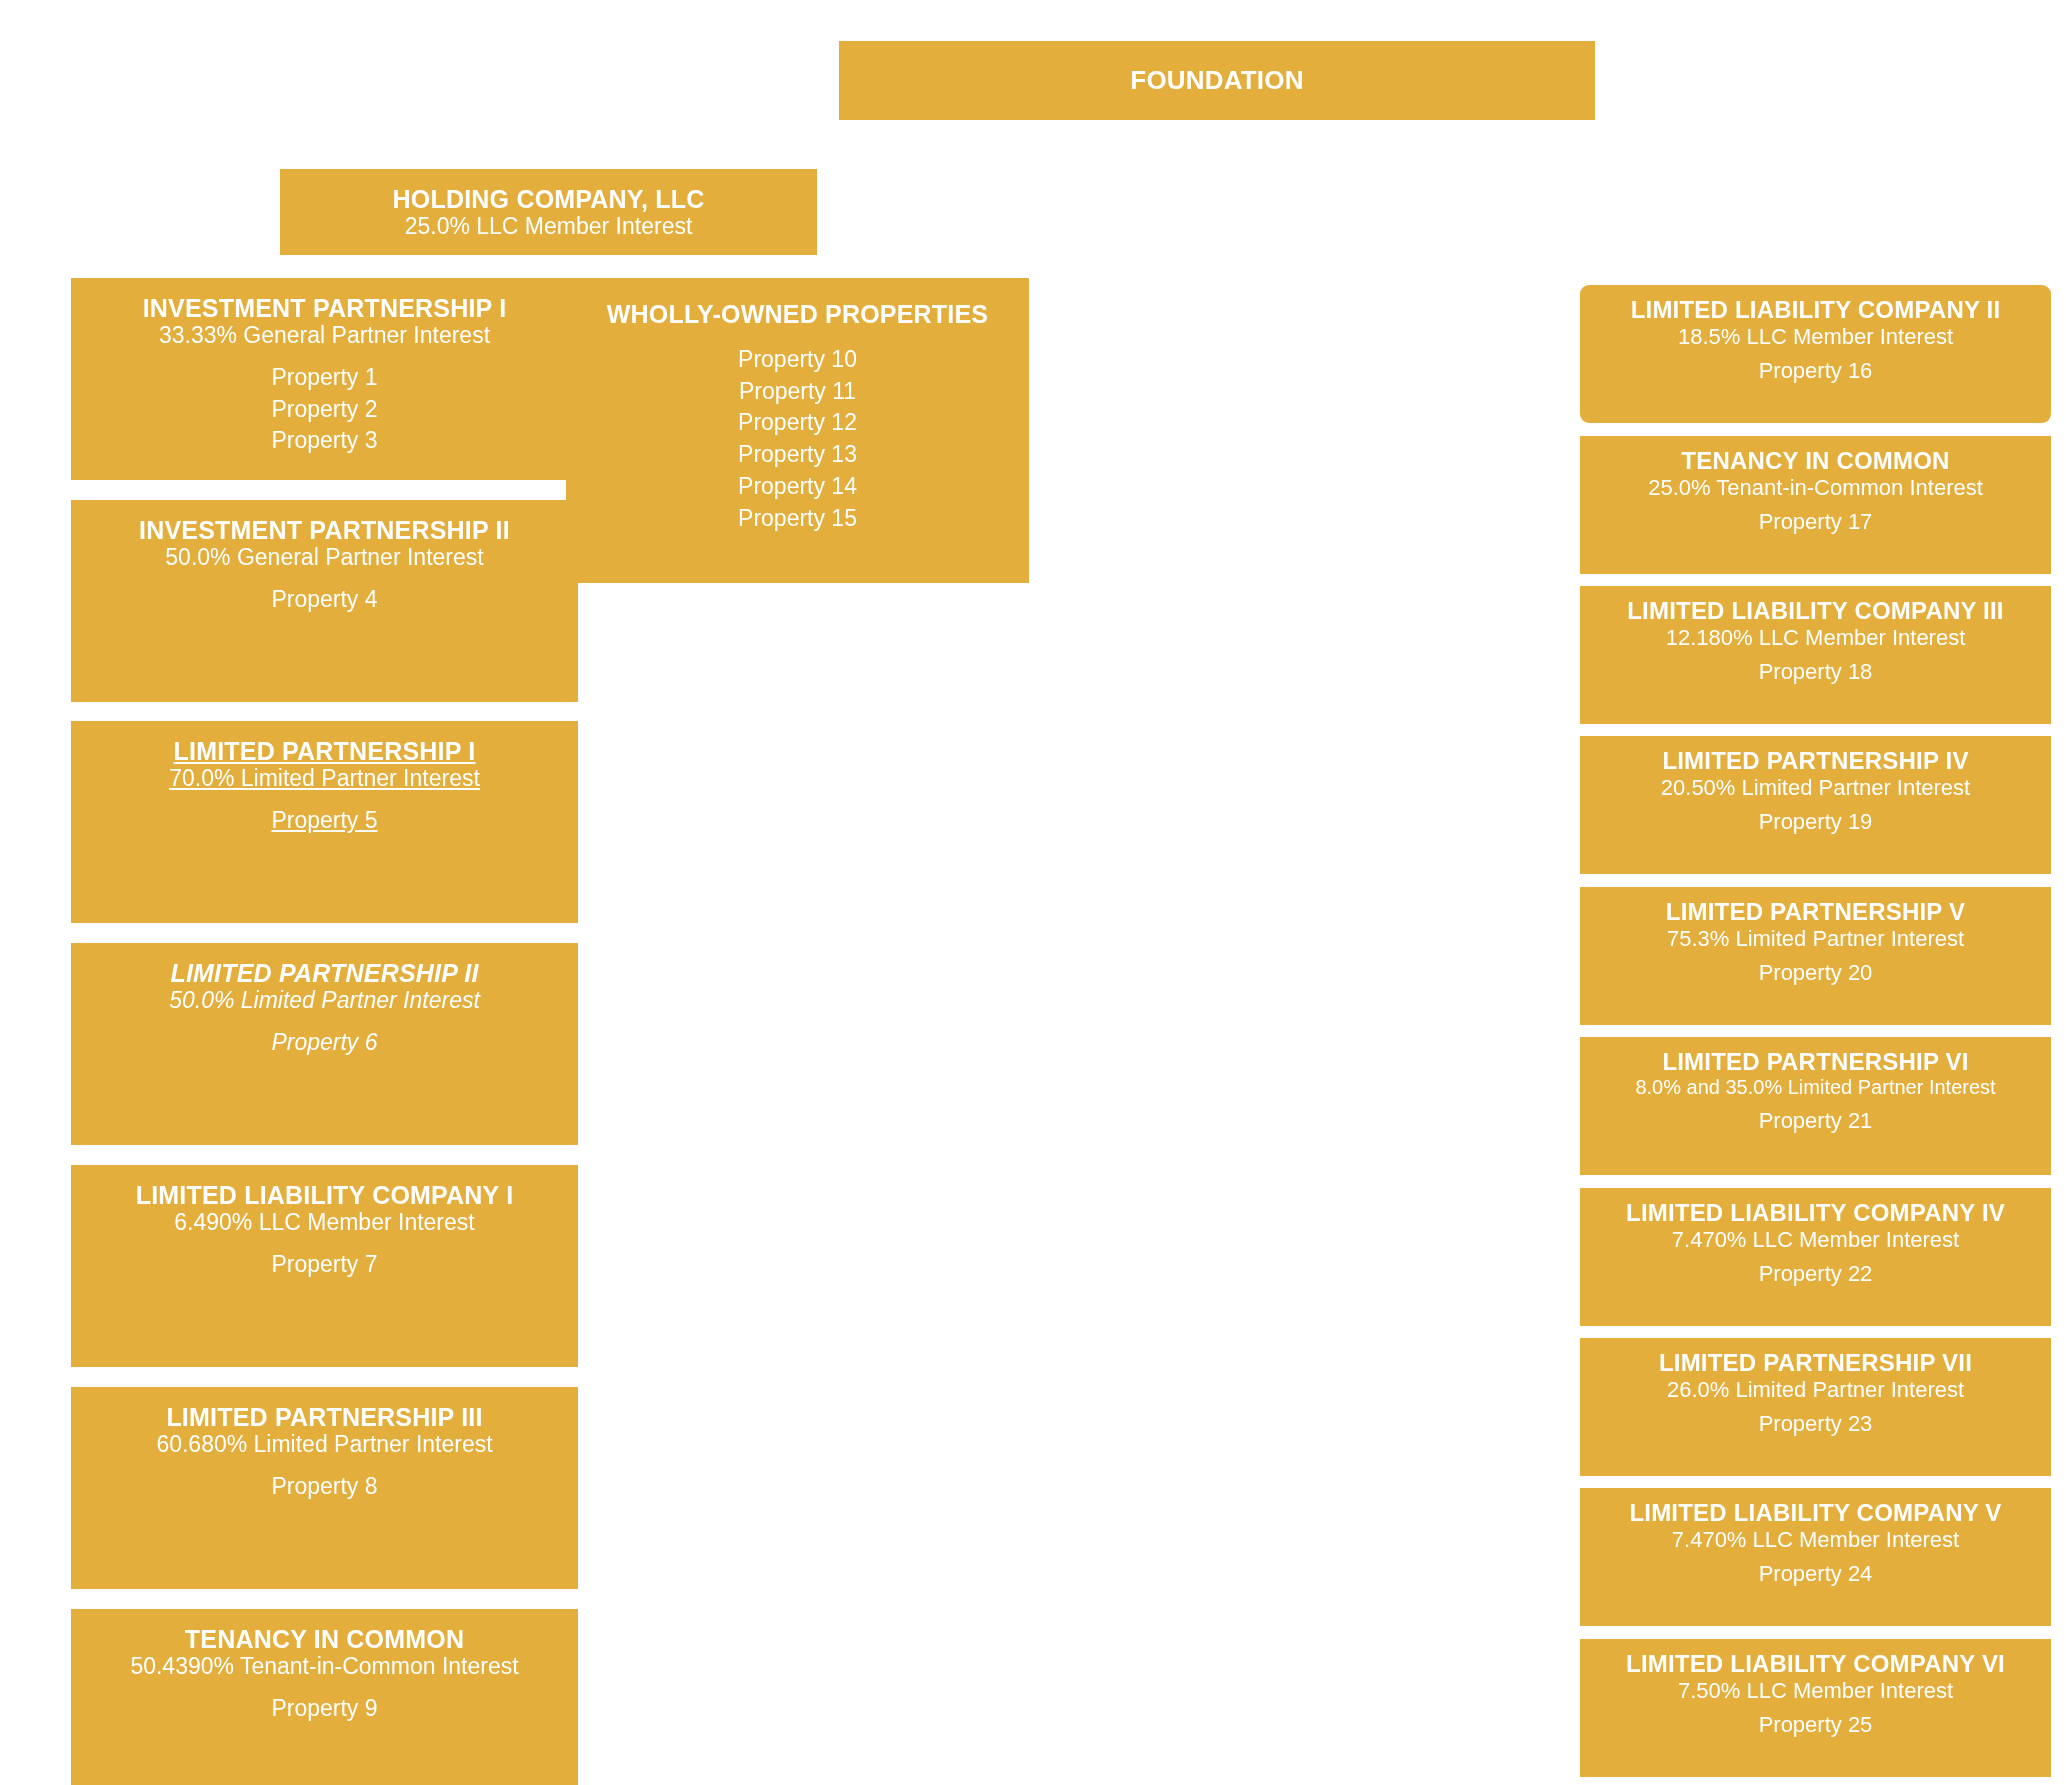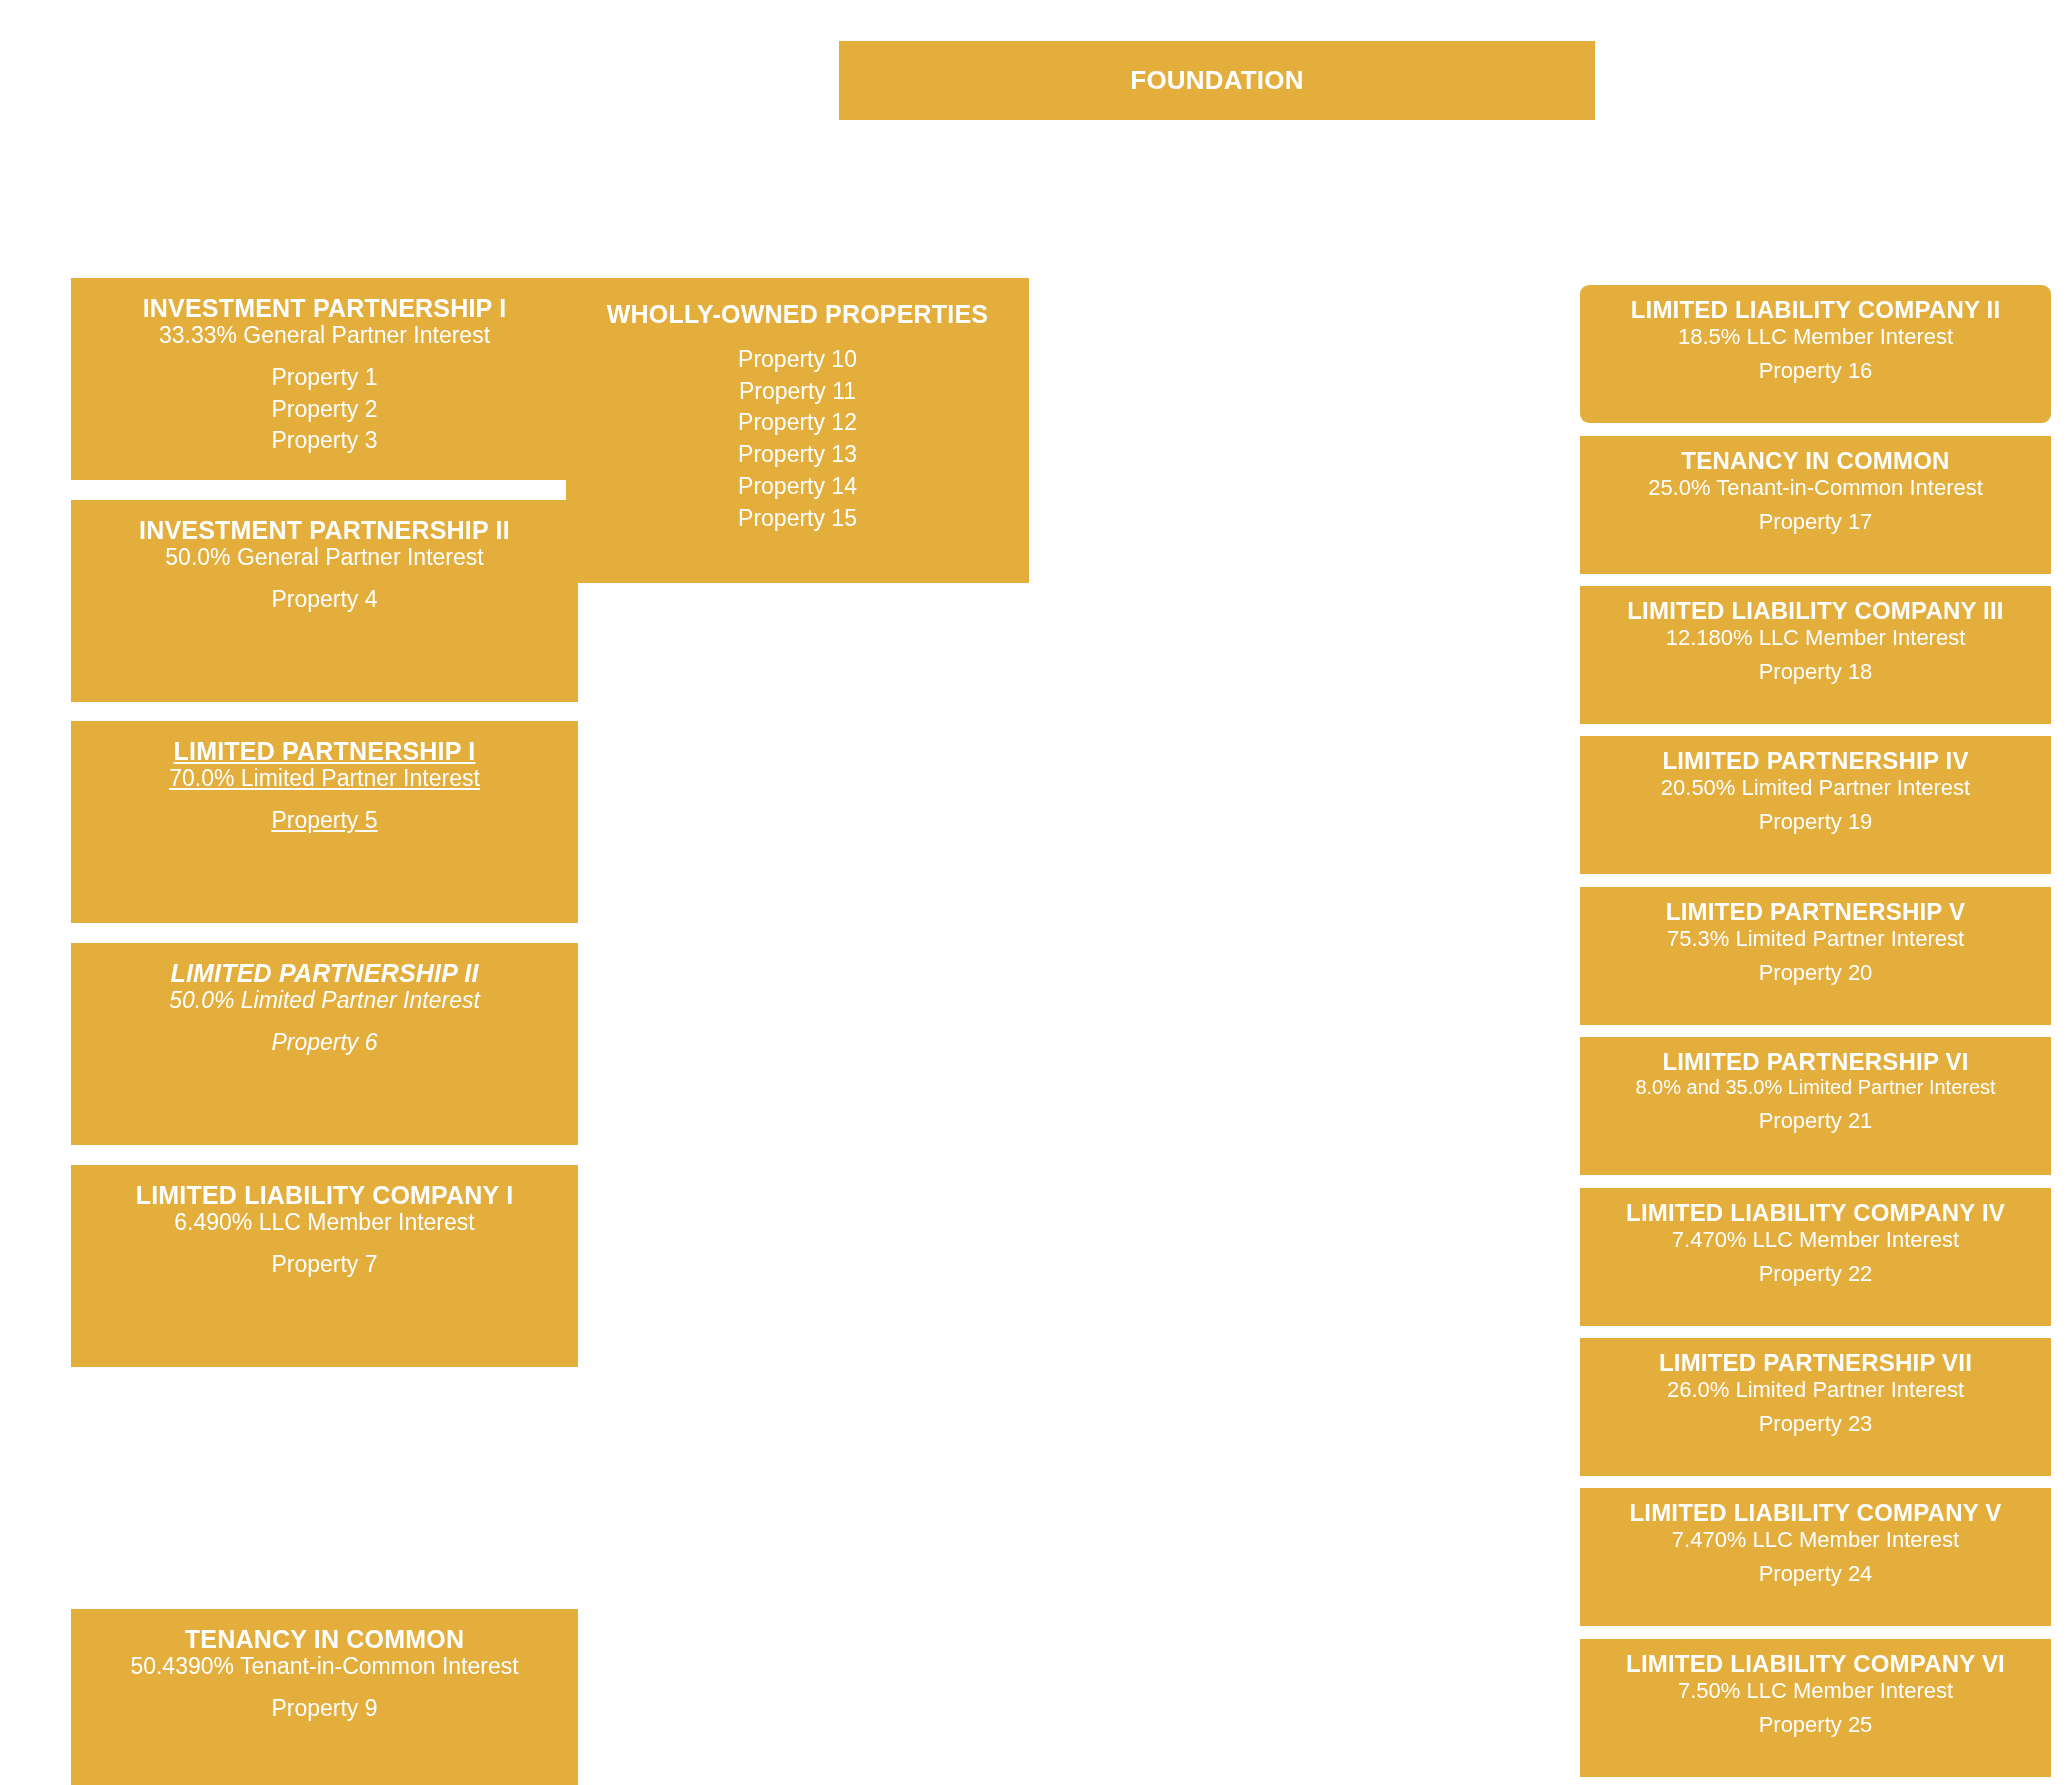--- a/index.html
+++ b/index.html
@@ -96,20 +96,24 @@
 </style>
 </head>
 <body>
 
 <div id="canvas">
 
   <div class="node" id="foundation">
     <div class="title">FOUNDATION</div>
   </div>
 
+  <div class="node" id="holding">
+    <div class="title">HOLDING COMPANY, LLC</div>
+    <div class="subtitle">25.0% LLC Member Interest</div>
+  </div>
 
   <div class="node" id="wholly">
     <div class="title">WHOLLY-OWNED PROPERTIES</div>
     <div class="props">
         <div>Property 10</div>
         <div>Property 11</div>
         <div>Property 12</div>
         <div>Property 13</div>
         <div>Property 14</div>
         <div>Property 15</div>
@@ -150,20 +154,27 @@
         <div>Property 6</div>
       </div>
     </div>
     <div class="node col-left" style="top: 1165px;">
       <div class="title">LIMITED LIABILITY COMPANY I</div>
       <div class="subtitle">6.490% LLC Member Interest</div>
       <div class="props">
         <div>Property 7</div>
       </div>
     </div>
+    <div class="node col-left" style="top: 1387px;">
+      <div class="title">LIMITED PARTNERSHIP III</div>
+      <div class="subtitle">60.680% Limited Partner Interest</div>
+      <div class="props">
+        <div>Property 8</div>
+      </div>
+    </div>
     <div class="node col-left" style="top: 1609px;">
       <div class="title">TENANCY IN COMMON</div>
       <div class="subtitle">50.4390% Tenant-in-Common Interest</div>
       <div class="props">
         <div>Property 9</div>
       </div>
     </div>
     <div class="node col-right" style="top: 285px; border-radius: 9px;">
       <div class="title">LIMITED LIABILITY COMPANY II</div>
       <div class="subtitle">18.5% LLC Member Interest</div>

